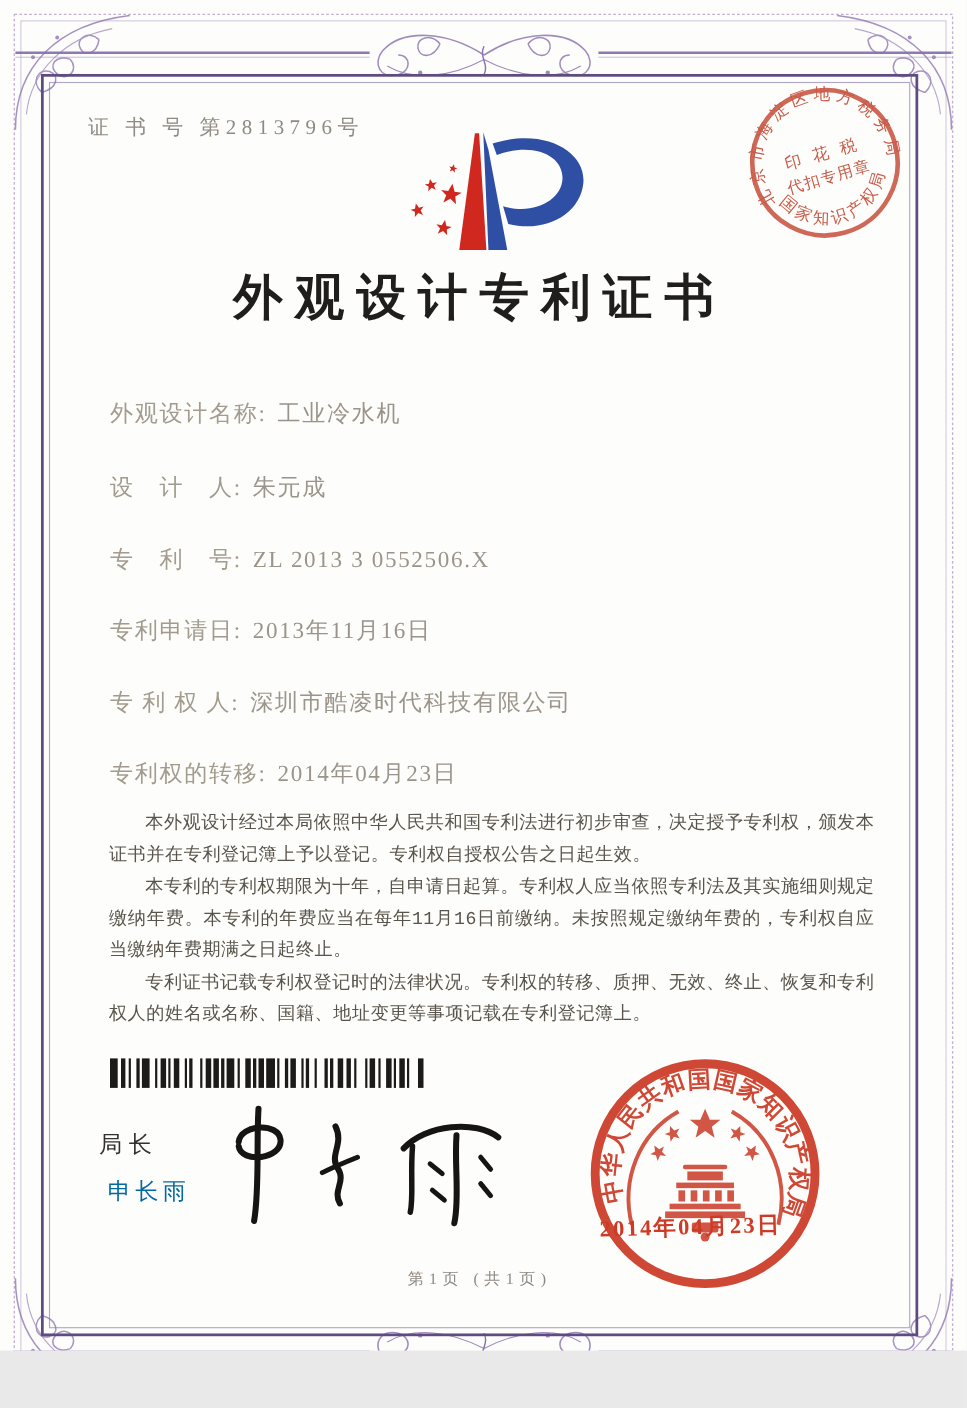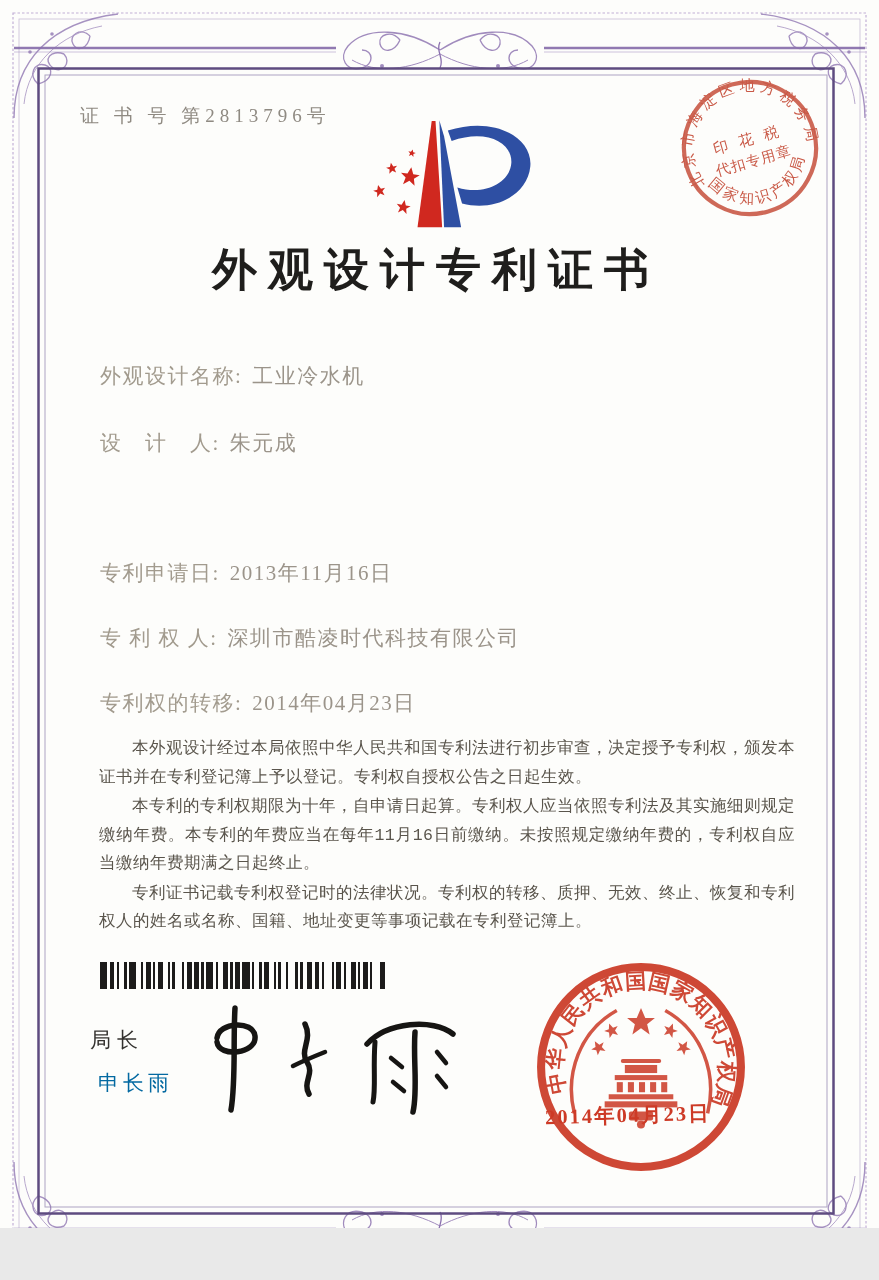--- a/index.html
+++ b/index.html
@@ -142,20 +142,23 @@
     </svg>
   </div>
 
   <div class="abs doc-title">外观设计专利证书</div>
 
   <div class="abs field f0">
     <span>外观设计名称:</span><span class="v">工业冷水机</span>
   </div>
   <div class="abs field f1">
     <span>设　计　人:</span><span class="v">朱元成</span>
+  </div>
+  <div class="abs field f2">
+    <span>专　利　号:</span><span class="v">ZL 2013 3 0552506.X</span>
   </div>
   <div class="abs field f3">
     <span>专利申请日:</span><span class="v">2013年11月16日</span>
   </div>
   <div class="abs field f4">
     <span>专 利 权 人:</span><span class="v">深圳市酷凌时代科技有限公司</span>
   </div>
   <div class="abs field f5">
     <span>专利权的转移:</span><span class="v">2014年04月23日</span>
   </div>
@@ -296,14 +299,15 @@
         <rect x="94" y="150" width="24" height="9" rx="2"></rect>
         <path d="M40,152 C30,112 46,70 82,50" fill="none" stroke="#cd3a26" stroke-width="3.5"></path>
         <path d="M172,152 C182,112 166,70 130,50" fill="none" stroke="#cd3a26" stroke-width="3.5"></path>
         <circle cx="106" cy="163" r="4"></circle>
       </g>
     </svg>
   </div>
 
   <div class="abs seal-date">2014年04月23日</div>
 
+  <div class="abs footer">第1页 (共1页)</div>
 
 </div>
 
 </body></html>

